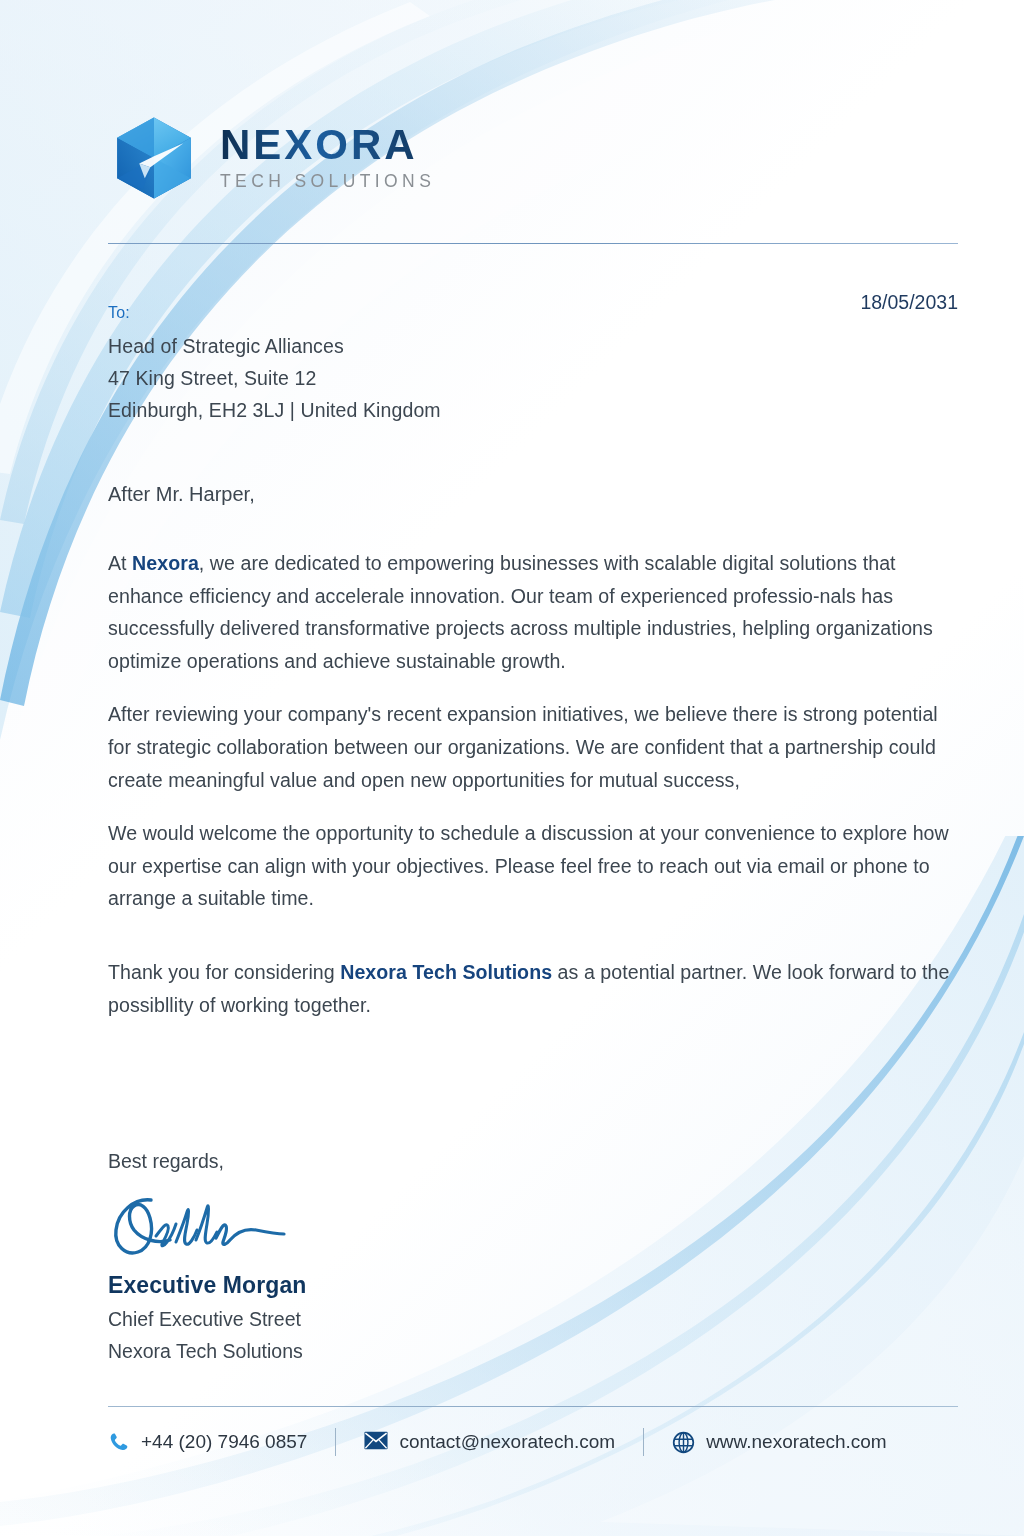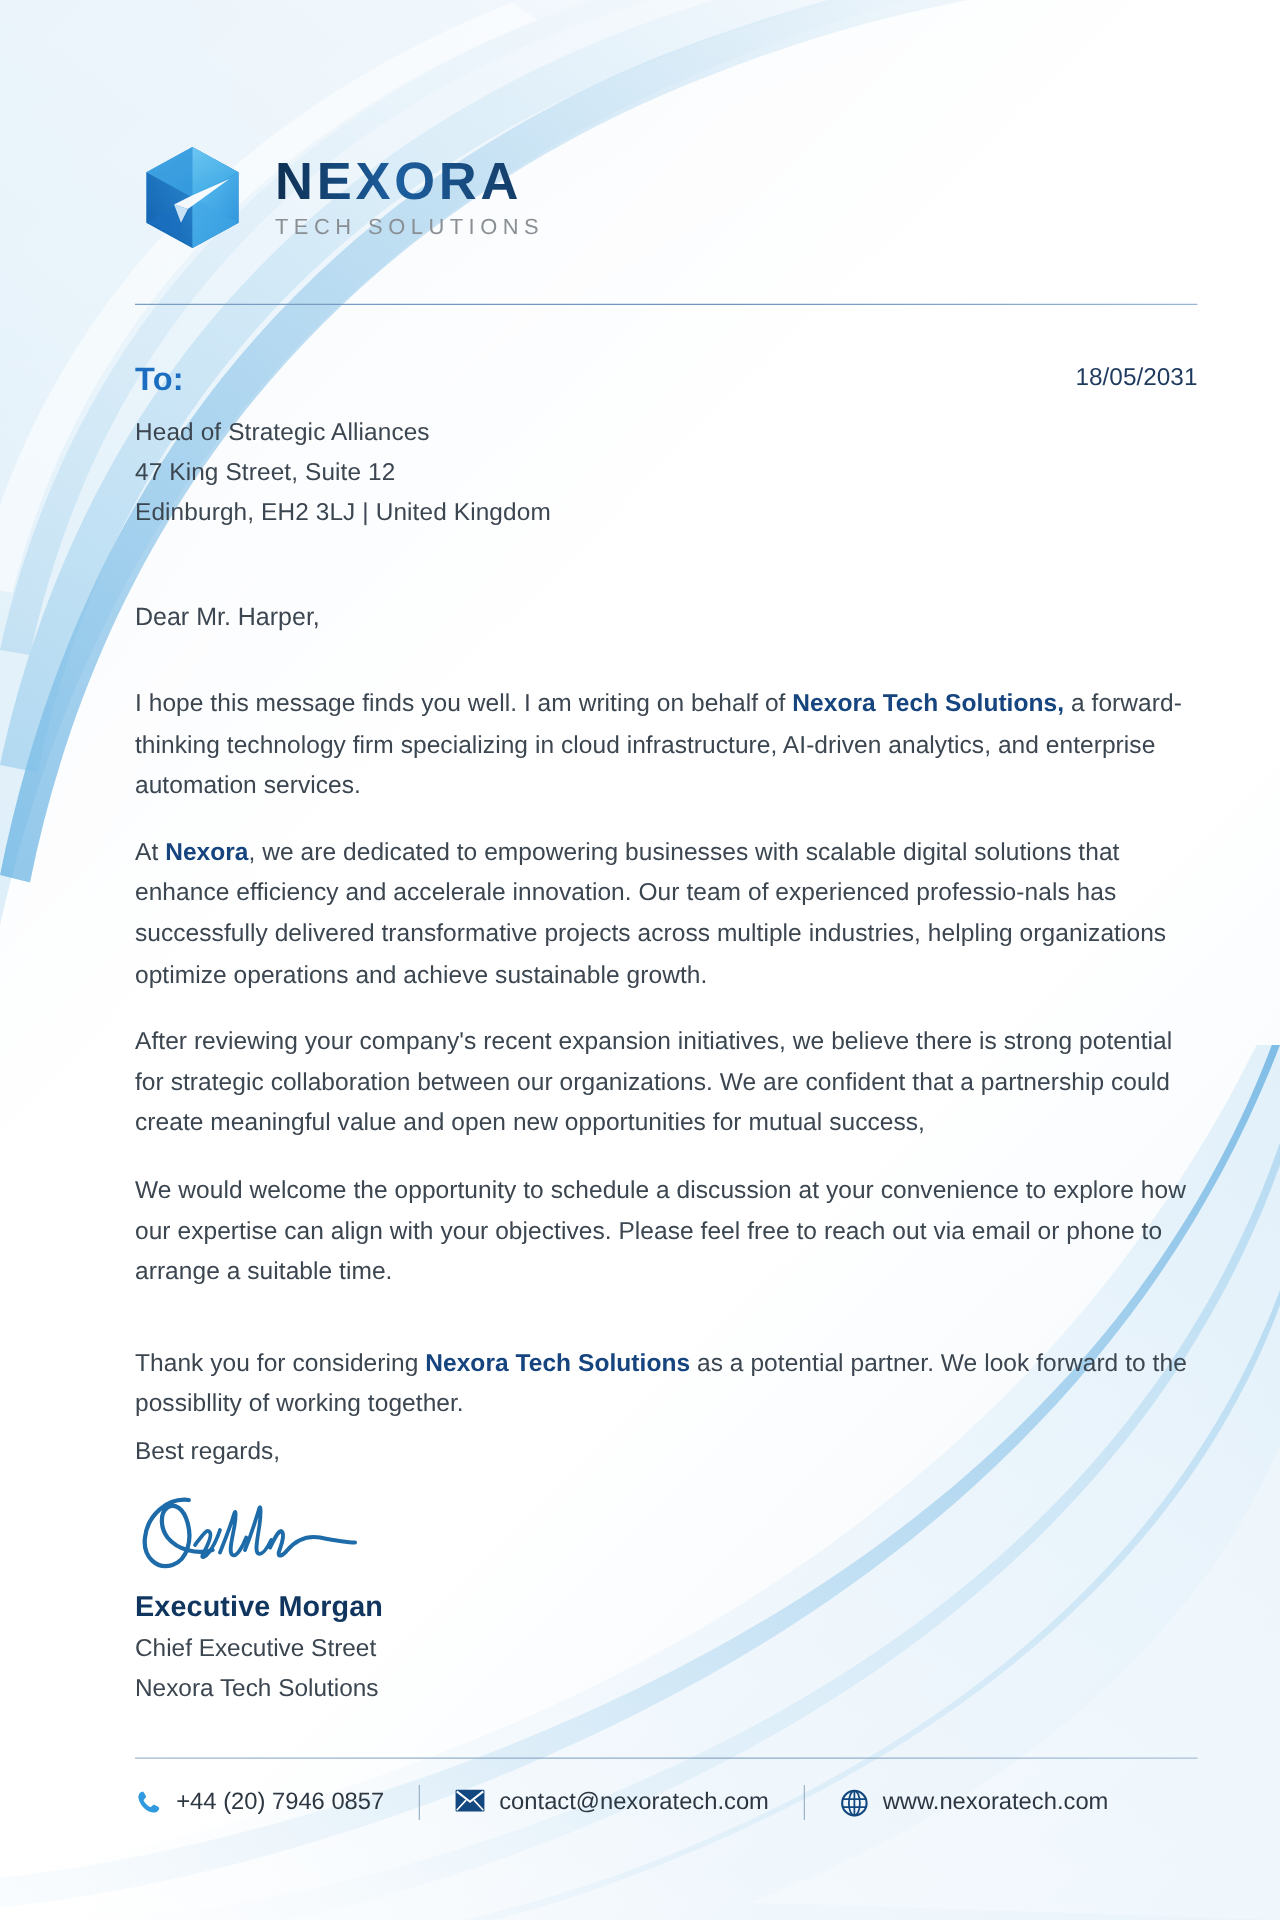--- a/index.html
+++ b/index.html
@@ -63,24 +63,24 @@
     top: 243px;
     left: 108px;
     width: 850px;
     height: 1px;
     background: linear-gradient(90deg, #7b9ec4 0%, #6f95bd 55%, #9ab6d4 100%);
   }
 
   
   #to-label {
     position: absolute;
-    top: 288px;
-    left: 108px;
-    font-size: 26px;
-    font-weight: bold;
+    top: 304px;
+    left: 108px;
+    font-size: 16px;
+    font-weight: normal;
     color: #1c6fc0;
     letter-spacing: 0.2px;
   }
   #letter-date {
     position: absolute;
     top: 291px;
     right: 66px;
     font-size: 19.5px;
     color: #1f3a5f;
   }
@@ -292,23 +292,22 @@
 
   <div id="to-label">To:</div>
   <div id="letter-date">18/05/2031</div>
 
   <div id="recipient">
     <div class="recipient-line">Head of Strategic Alliances</div>
     <div class="recipient-line">47 King Street, Suite 12</div>
     <div class="recipient-line">Edinburgh, EH2 3LJ | United Kingdom</div>
   </div>
 
-  <div id="salutation">Dear Mr. Harper,</div>
+  <div id="salutation">After Mr. Harper,</div>
   <div id="body-copy">
-      <p class="para"><span>I hope this message finds you well. I am writing on behalf of </span><span class="brand-strong">Nexora Tech Solutions,</span><span> a forward-thinking technology firm specializing in cloud infrastructure, AI-driven analytics, and enterprise automation services.</span></p>
       <p class="para"><span>At </span><span class="brand-strong">Nexora</span><span>, we are dedicated to empowering businesses with scalable digital solutions that enhance efficiency and accelerale innovation. Our team of experienced professio-nals has successfully delivered transformative projects across multiple industries, helpling organizations optimize operations and achieve sustainable growth.</span></p>
       <p class="para"><span>After reviewing your company's recent expansion initiatives, we believe there is strong potential for strategic collaboration between our organizations. We are confident that a partnership could create meaningful value and open new opportunities for mutual success,</span></p>
       <p class="para"><span>We would welcome the opportunity to schedule a discussion at your convenience to explore how our expertise can align with your objectives. Please feel free to reach out via email or phone to arrange a suitable time.</span></p>
       <p class="para"><span>Thank you for considering </span><span class="brand-strong">Nexora Tech Solutions</span><span> as a potential partner. We look forward to the possibllity of working together.</span></p>
     </div>
 
   <div id="closing">Best regards,</div>
   <svg id="signature-mark" viewBox="0 0 200 78">
     <g fill="none" stroke="#1d6ba8" stroke-linecap="round" stroke-linejoin="round">
       <path d="M47,8 C30,6 14,20 12,38 C10,54 22,64 34,60 C46,56 50,40 46,26 C43,15 36,10 30,14 C24,18 24,30 30,38 C38,48 54,52 66,48" stroke-width="3.4"></path>

